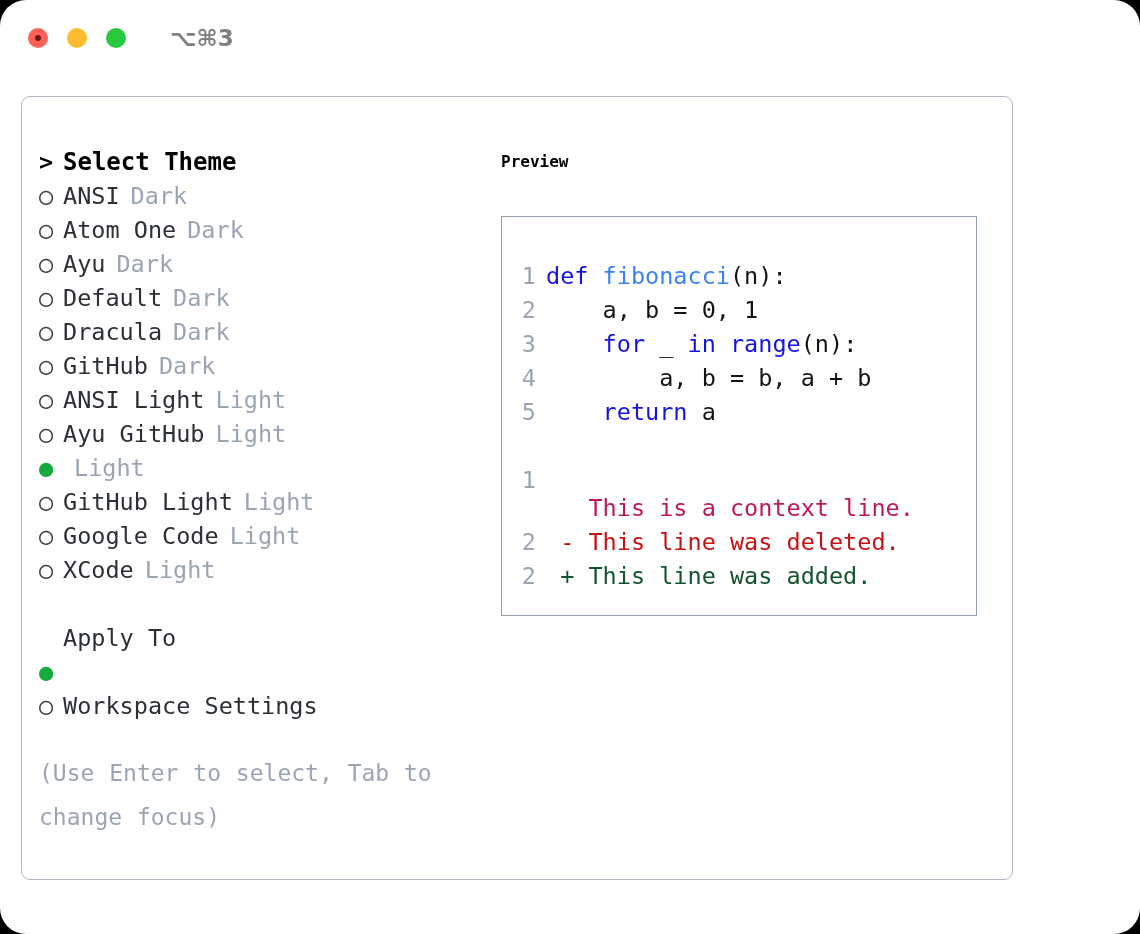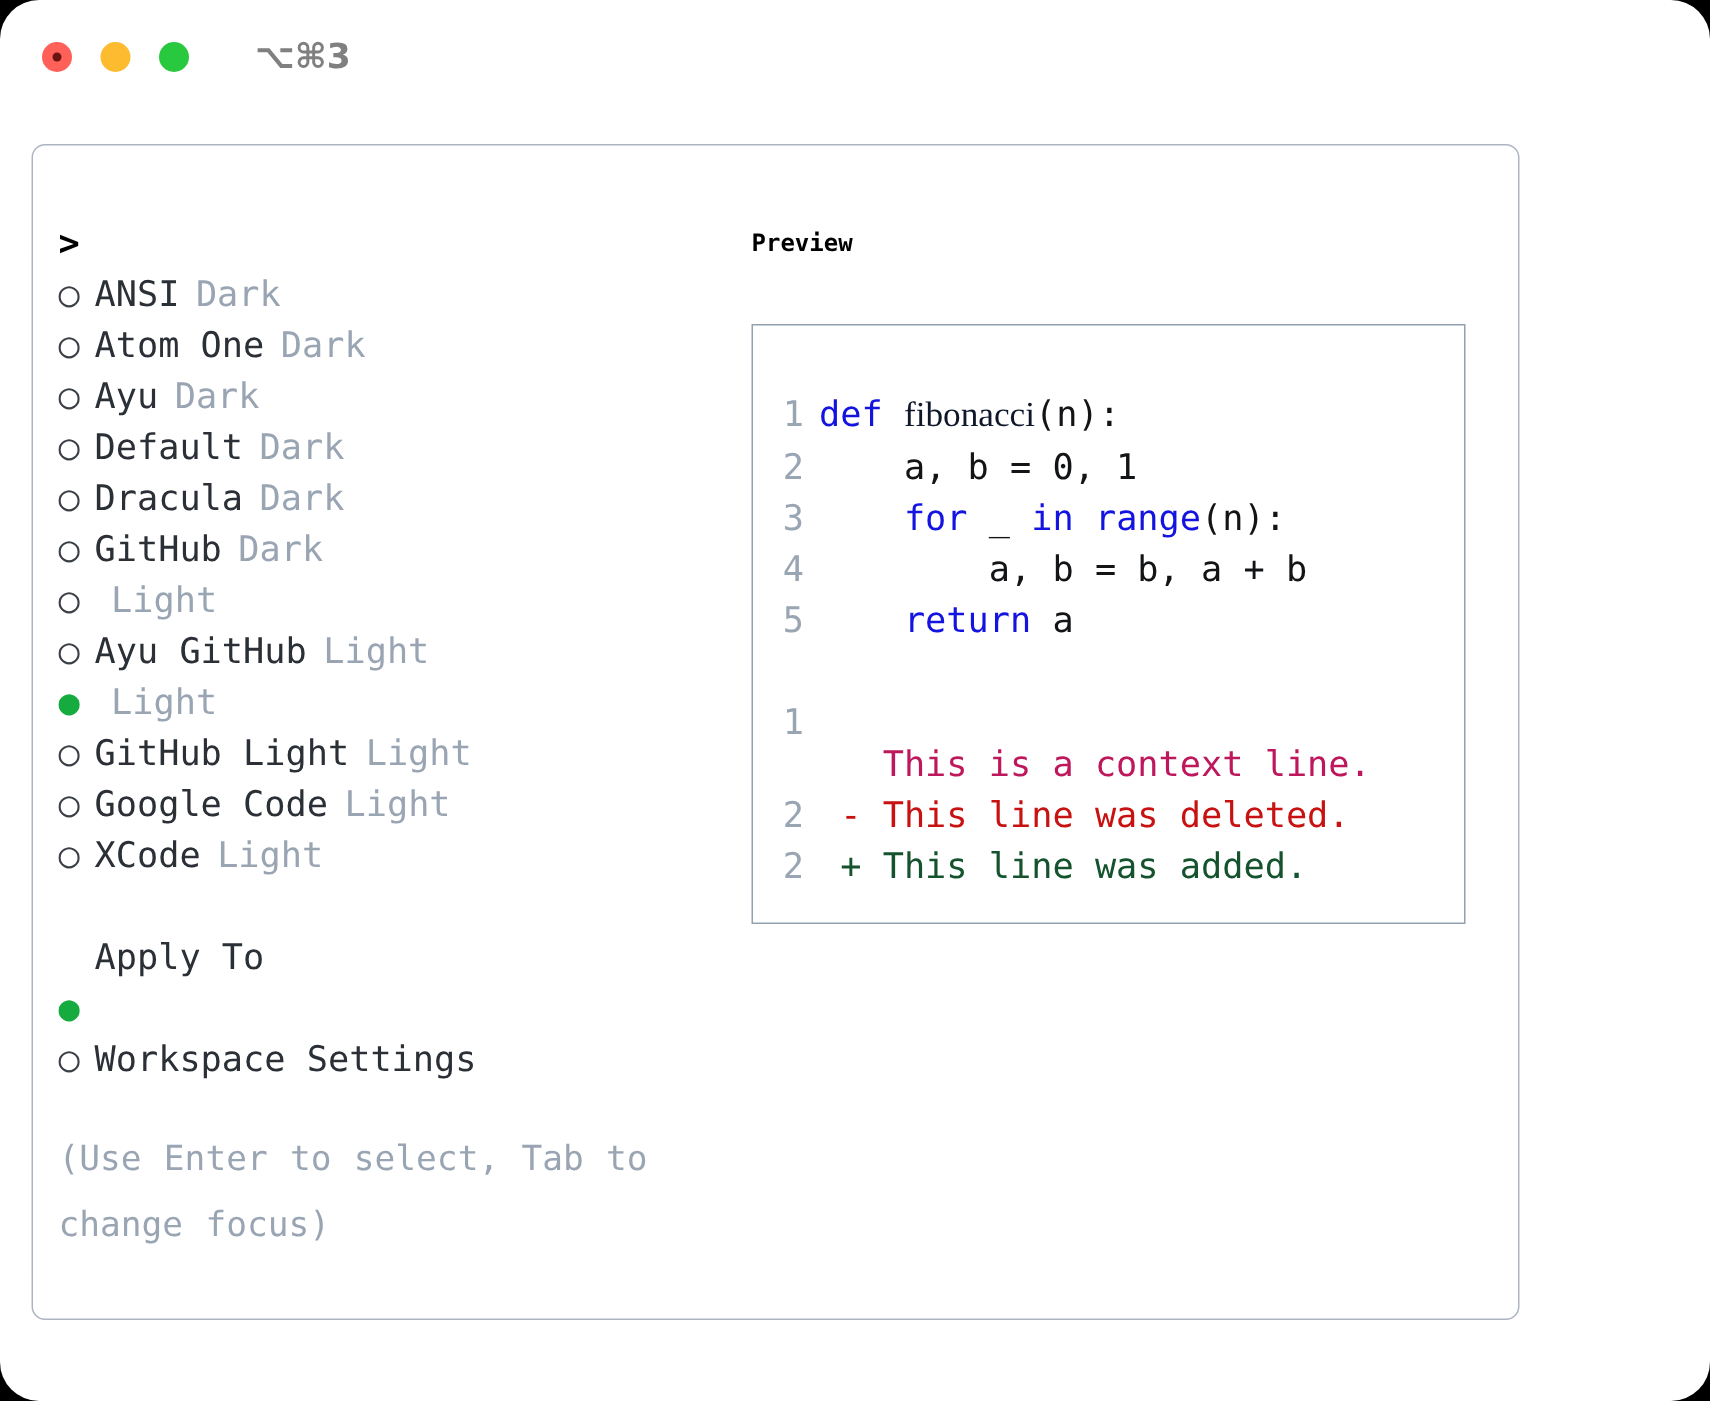--- a/index.html
+++ b/index.html
@@ -177,21 +177,21 @@
     width: 44px;
     flex: 0 0 44px;
     text-align: right;
     color: #9aa5b4;
     padding-right: 10px;
     box-sizing: border-box;
   }
   .ctext { color: #121416; white-space: pre; }
 
   .kw  { color: #1414e0; }
-  .fn  { color: #0f172a; font-family: Liberation Serif, serif; }
+  .fn  { color: #3b82f6; }
   .pln { color: #121416; }
 
   .diff-ctx { color: #be185d; margin-top: 28px; }
   .diff-del { color: #c81111; }
   .diff-add { color: #14532d; }
 
   .blank-line { height: 34px; }
 </style>
 </head>
 <body>
@@ -206,31 +206,31 @@
     </div>
     <div class="shortcut">⌥⌘3</div>
   </div>
 
   <div class="panel">
     <div class="cols">
 
       <div class="left-col">
 
         <div class="line header-line">
-          <span class="bullet bullet-arrow">&gt;</span>
+          <span class="bullet bullet-arrow">&gt;</span><span>Select Theme</span>
         </div>
 
         <div id="theme-items">
             <div class="line"><span class="bullet bullet-empty">○</span><span class="item-name">ANSI</span><span class="item-tag">Dark</span></div>
             <div class="line"><span class="bullet bullet-empty">○</span><span class="item-name">Atom One</span><span class="item-tag">Dark</span></div>
             <div class="line"><span class="bullet bullet-empty">○</span><span class="item-name">Ayu</span><span class="item-tag">Dark</span></div>
             <div class="line"><span class="bullet bullet-empty">○</span><span class="item-name">Default</span><span class="item-tag">Dark</span></div>
             <div class="line"><span class="bullet bullet-empty">○</span><span class="item-name">Dracula</span><span class="item-tag">Dark</span></div>
             <div class="line"><span class="bullet bullet-empty">○</span><span class="item-name">GitHub</span><span class="item-tag">Dark</span></div>
-            <div class="line"><span class="bullet bullet-empty">○</span><span class="item-tag">Light</span></div>
+            <div class="line"><span class="bullet bullet-empty">○</span><span class="item-name">ANSI Light</span><span class="item-tag">Light</span></div>
             <div class="line"><span class="bullet bullet-empty">○</span><span class="item-name">Ayu GitHub</span><span class="item-tag">Light</span></div>
             <div class="line"><span class="bullet bullet-full">●</span><span class="item-tag">Light</span></div>
             <div class="line"><span class="bullet bullet-empty">○</span><span class="item-name">GitHub Light</span><span class="item-tag">Light</span></div>
             <div class="line"><span class="bullet bullet-empty">○</span><span class="item-name">Google Code</span><span class="item-tag">Light</span></div>
             <div class="line"><span class="bullet bullet-empty">○</span><span class="item-name">XCode</span><span class="item-tag">Light</span></div>
           </div>
 
         <div class="gap-md"></div>
 
         <div class="line">

